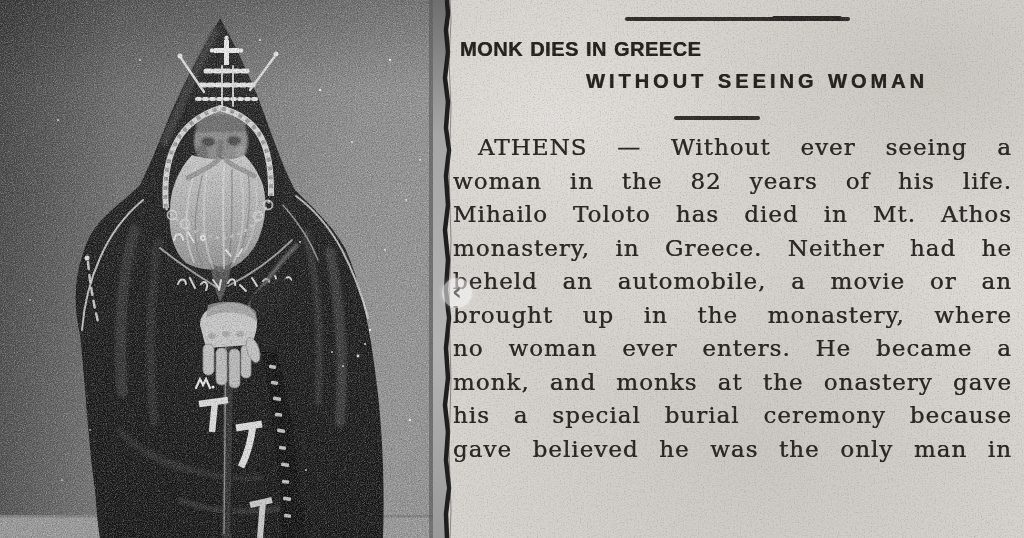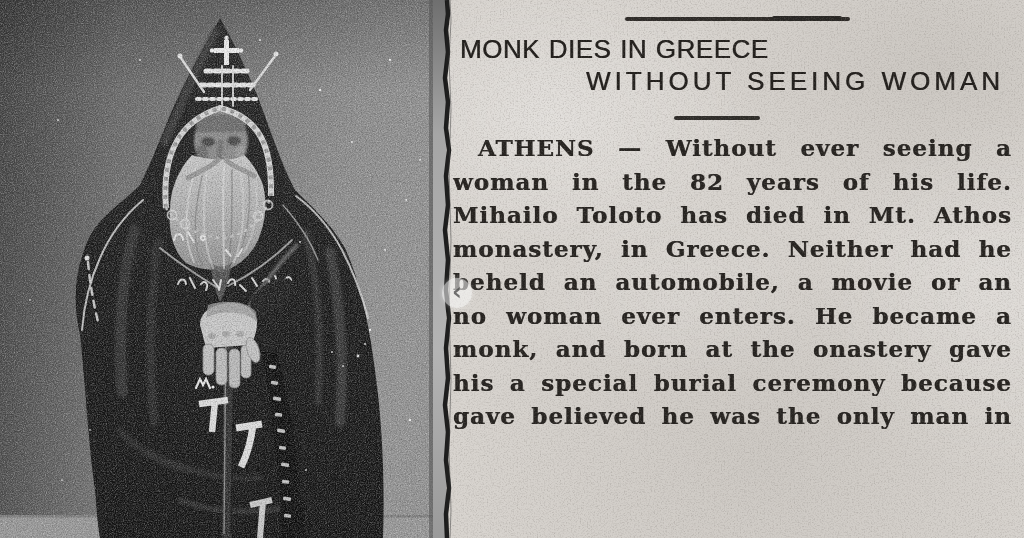--- a/index.html
+++ b/index.html
@@ -20,29 +20,29 @@
       radial-gradient(ellipse 300px 300px at 95% 55%, rgba(255,255,255,.20), transparent 60%),
       radial-gradient(ellipse 240px 160px at 40% 55%, rgba(255,255,255,.14), transparent 60%);
     color:#24221f;
   }
   .rule{position:absolute;background:#201d1a;border-radius:2px;opacity:.92;}
   .rule-top{left:179px;top:17px;width:225px;height:4px;
     box-shadow:60px 0 0 -0.5px rgba(32,29,26,.0);}
   .rule-top::after{content:"";position:absolute;right:8px;top:-1px;width:70px;height:5px;background:#1a1816;border-radius:2px;}
   .rule-mid{left:228px;top:116px;width:86px;height:4px;}
   .hl{
-    position:absolute;font-family:"Liberation Sans",sans-serif;font-weight:400;
-    font-size:26px;line-height:26px;white-space:nowrap;color:#211e1b;
+    position:absolute;font-family:"Liberation Sans",sans-serif;font-weight:700;
+    font-size:20px;line-height:26px;white-space:nowrap;color:#211e1b;
     text-shadow:0.4px 0.4px 0.5px rgba(25,22,20,.65), -0.3px -0.3px 0.4px rgba(25,22,20,.4);
   }
   .hl1{left:14px;top:36px;letter-spacing:0.5px;word-spacing:1px;}
   .hl2{left:140px;top:68px;letter-spacing:4px;word-spacing:1px;}
   .article-body{position:absolute;left:7px;right:12px;top:131px;}
   .bline{
-    height:33.5px;line-height:33.5px;font-size:23px;font-weight:700;
+    height:33.5px;line-height:33.5px;font-size:23px;font-weight:400;
     letter-spacing:1px;color:#262320;white-space:nowrap;
     text-align:justify;text-align-last:justify;overflow:hidden;
     text-shadow:0.35px 0.35px 0.5px rgba(28,25,22,.6), -0.3px -0.3px 0.4px rgba(28,25,22,.35);
   }
   .bline.first{text-indent:25px;}
   .paper-grain{position:absolute;left:0;top:0;width:578px;height:538px;pointer-events:none;}
   
   .torn-edge{position:absolute;left:438px;top:0;width:22px;height:538px;pointer-events:none;}
   
   .carousel-prev{
@@ -314,22 +314,23 @@
     <div class="hl hl1">MONK DIES IN GREECE</div>
     <div class="hl hl2">WITHOUT SEEING WOMAN</div>
     <div class="rule rule-mid"></div>
 
     <div class="article-body">
       <div class="bline first">ATHENS — Without ever seeing a</div>
       <div class="bline">woman in the 82 years of his life.</div>
       <div class="bline">Mihailo Toloto has died in Mt. Athos</div>
       <div class="bline">monastery, in Greece. Neither had he</div>
       <div class="bline">beheld an automobile, a movie or an</div>
+      <div class="bline">brought up in the monastery, where</div>
       <div class="bline">no woman ever enters. He became a</div>
-      <div class="bline">monk, and born at the onastery gave</div>
+      <div class="bline">monk, and monks at the onastery gave</div>
       <div class="bline">his a special burial ceremony because</div>
       <div class="bline">gave believed he was the only man in</div>
     </div>
 
     <svg class="paper-grain" viewBox="0 0 578 538" xmlns="http://www.w3.org/2000/svg">
       <defs>
         <filter id="paperNoise" x="0" y="0" width="100%" height="100%">
           <feTurbulence type="fractalNoise" baseFrequency="0.7" numOctaves="2" seed="11" stitchTiles="stitch"></feTurbulence>
           <feColorMatrix type="matrix" values="0 0 0 0 0.25  0 0 0 0 0.23  0 0 0 0 0.21  0.9 0.9 0.9 0 -1.28"></feColorMatrix>
         </filter>

